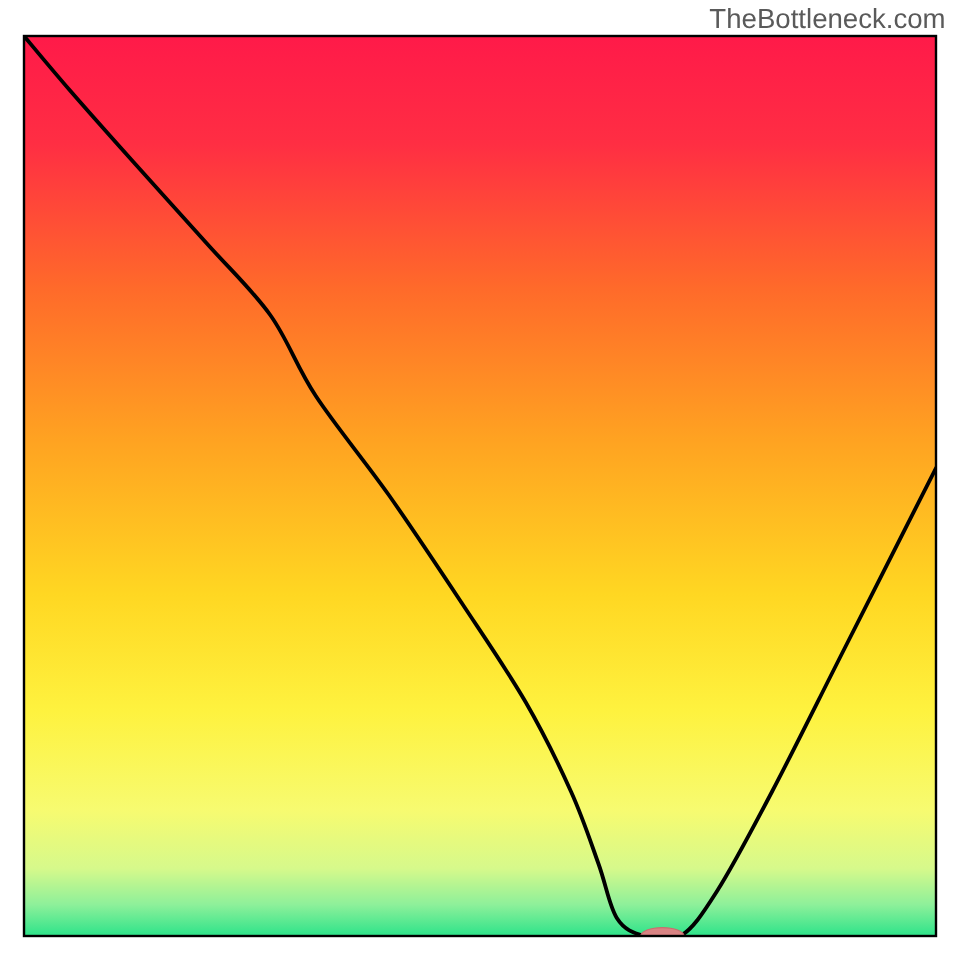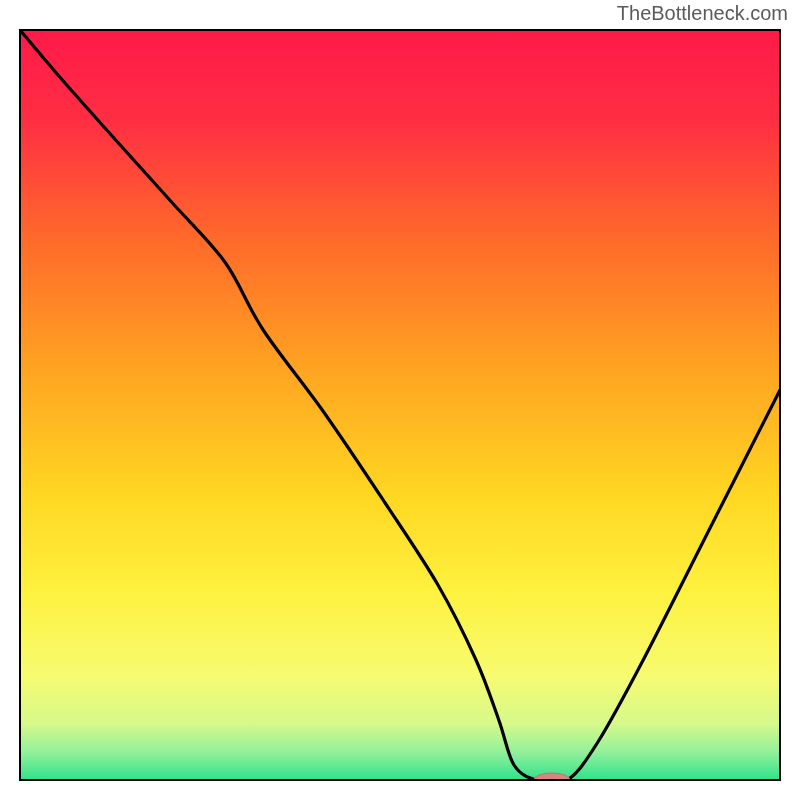--- a/index.html
+++ b/index.html
@@ -13,21 +13,21 @@
   }
   .stage {
     position: relative;
     width: 800px;
     height: 800px;
   }
   .watermark {
     position: absolute;
     top: 2px;
     right: 12px;
-    font-size: 20px;
+    font-size: 23px;
     font-weight: 400;
     color: #5a5a5a;
     letter-spacing: 0px;
     user-select: none;
   }
   svg.plot {
     position: absolute;
     left: 0;
     top: 0;
     width: 800px;

